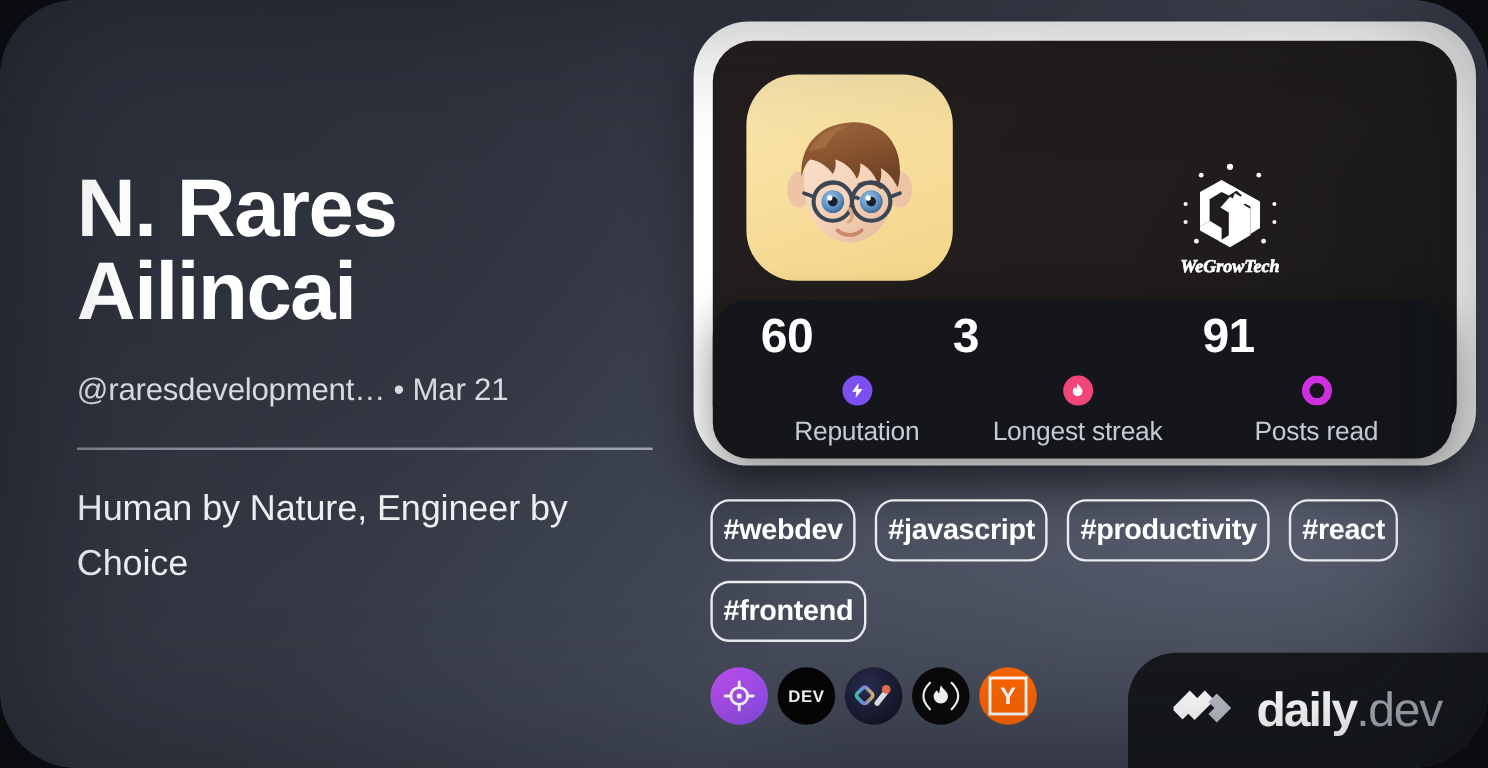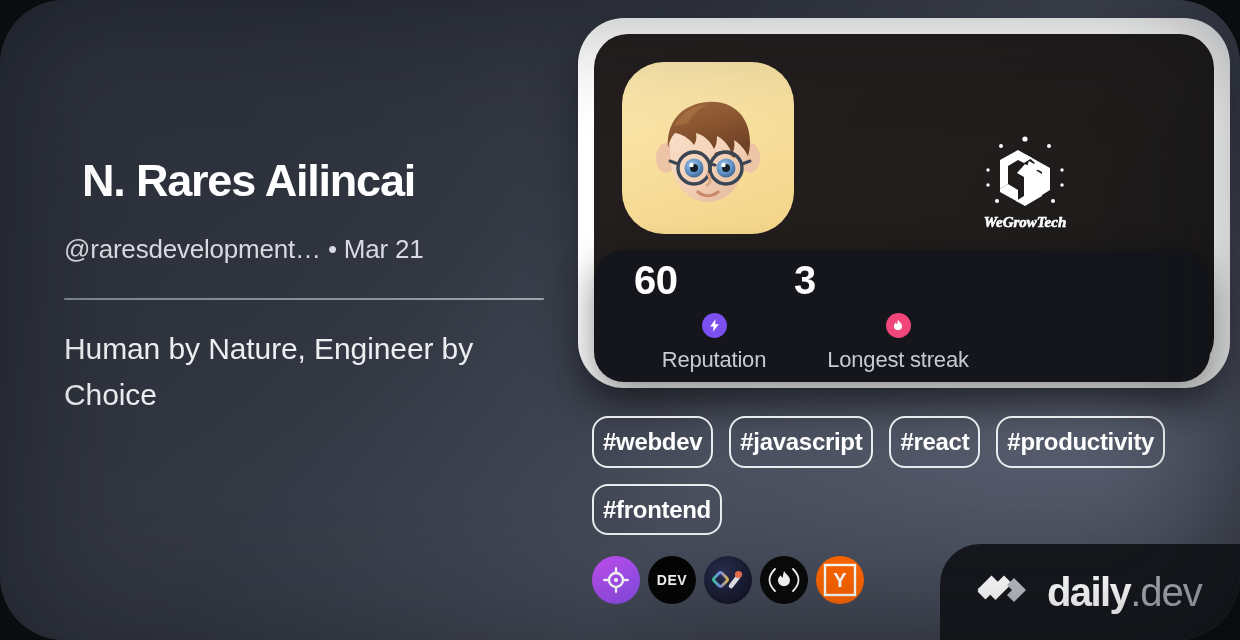--- a/index.html
+++ b/index.html
@@ -33,26 +33,26 @@
   }
 
   
   .left-col {
     position: absolute;
     left: 64px;
     top: 140px;
     width: 500px;
   }
   .profile-name {
-    font-size: 45px;
+    font-size: 68px;
     line-height: 1.02;
     font-weight: bold;
     color: #ffffff;
     letter-spacing: -1.2px;
-    margin: 18px;
+    margin: 0;
     max-width: 380px;
   }
   .meta-row {
     margin-top: 30px;
     font-size: 26px;
     color: #d7dae0;
     white-space: nowrap;
     letter-spacing: -0.2px;
   }
   .meta-sep {
@@ -361,28 +361,39 @@
       <div class="stat-label-row">
         <span class="stat-icon" style="background:#f0467a">
           <svg width="14" height="15" viewBox="0 0 24 24">
               <path fill="#fff" d="M12 2c3 5 7 6.5 7 11a7 7 0 11-14 0c0-3 2-4.5 3.5-6 .3 1.6 1 2.6 2 3 .2-3 .6-5.6 1.5-8z"></path>
             </svg>
         </span>
         <span class="stat-label">Longest streak</span>
       </div>
     </div>
 
+    <div class="stat stat-2">
+      <div class="stat-value">91</div>
+      <div class="stat-label-row">
+        <span class="stat-icon" style="background:transparent">
+          <svg width="25" height="25" viewBox="0 0 24 24">
+              <circle cx="12" cy="12" r="9" fill="none" stroke="#cf2fe0" stroke-width="6"></circle>
+            </svg>
+        </span>
+        <span class="stat-label">Posts read</span>
+      </div>
+    </div>
 
   </div>
 
   <div class="tags">
     <span class="tag">#webdev</span>
     <span class="tag">#javascript</span>
+    <span class="tag">#productivity</span>
     <span class="tag">#react</span>
-    <span class="tag">#productivity</span>
     <span class="tag">#frontend</span>
   </div>
 
   <div class="sources">
 
     <span class="source src-target">
       <svg width="30" height="30" viewBox="0 0 24 24">
         <g fill="none" stroke="#fff" stroke-width="1.9" stroke-linecap="round">
           <circle cx="12" cy="12" r="5.6"></circle>
           <path d="M12 2.6v3.2M12 18.2v3.2M2.6 12h3.2M18.2 12h3.2"></path>

